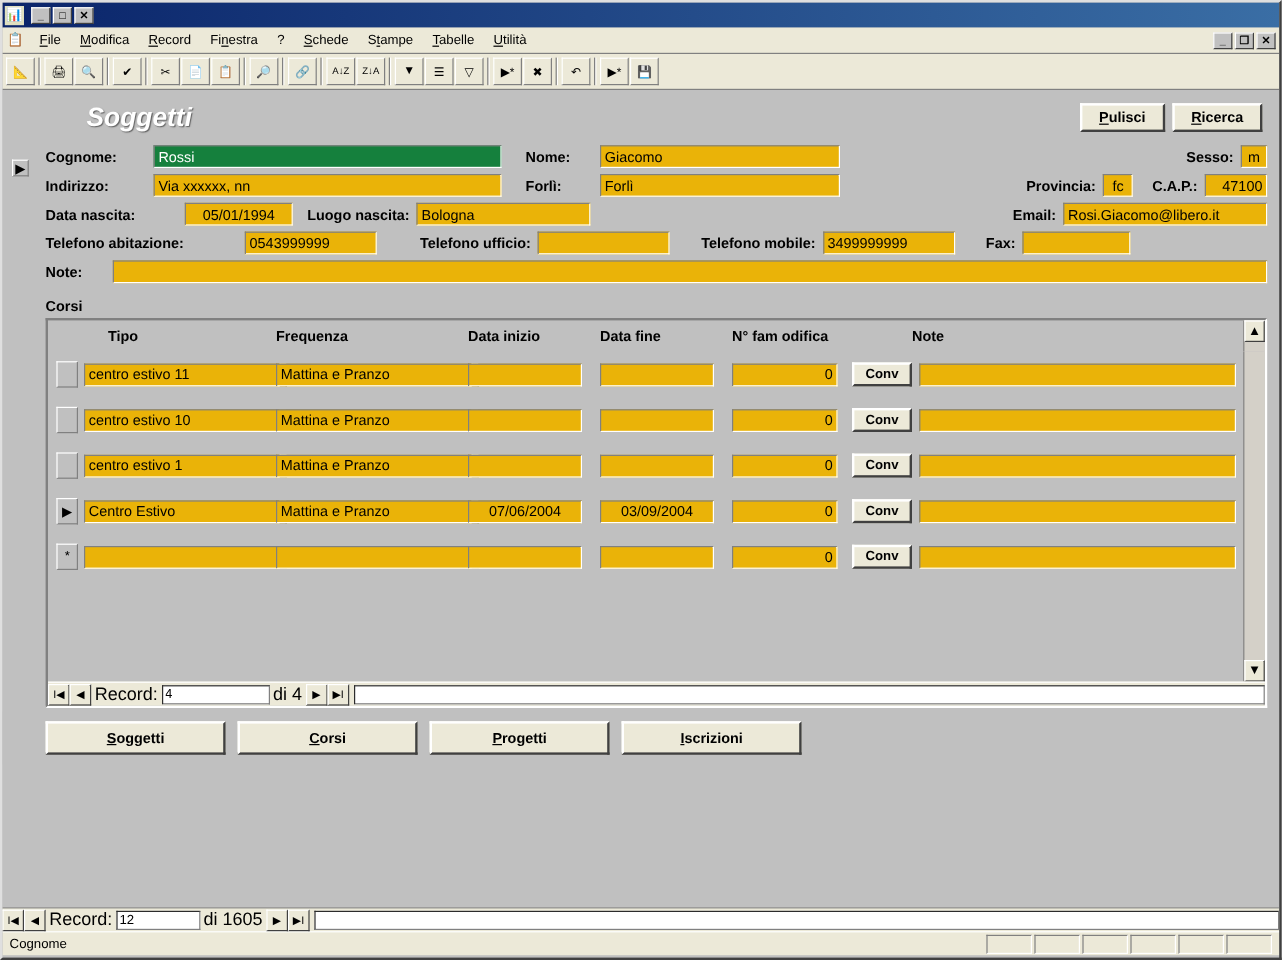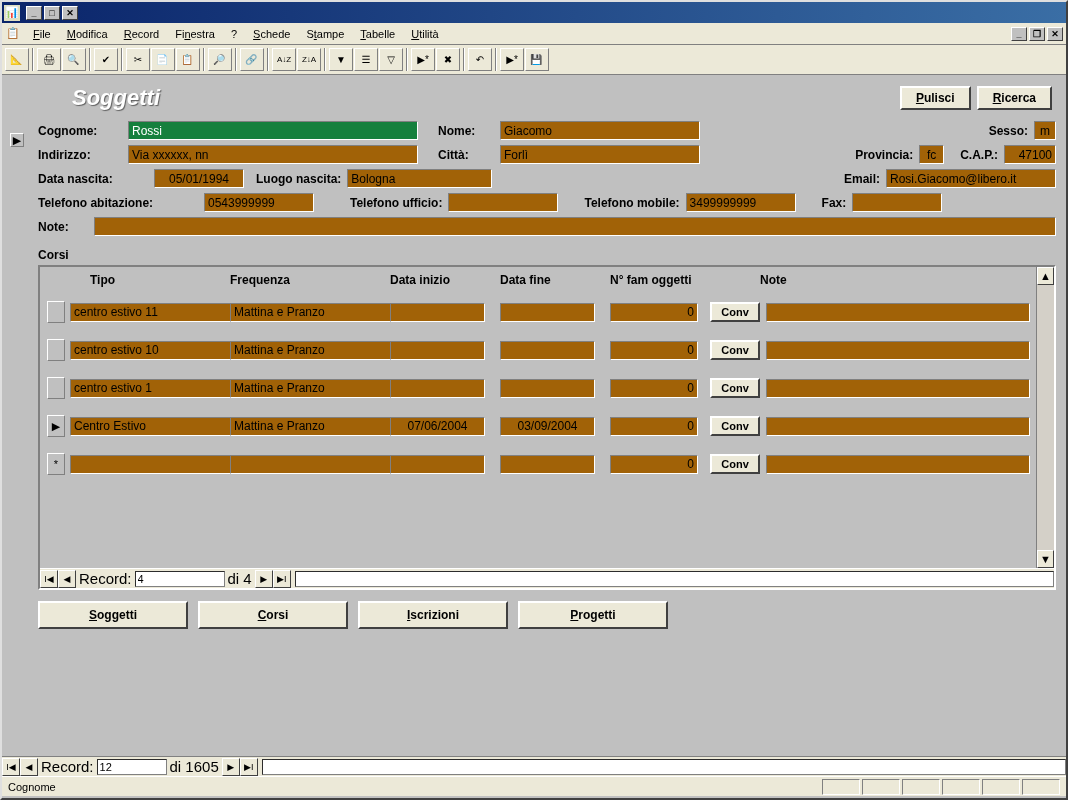--- a/index.html
+++ b/index.html
@@ -156,21 +156,21 @@
   align-items: center;
   gap: 6px;
   margin-bottom: 5px;
   flex-wrap: nowrap;
 }
 .lbl {
   font-weight: bold;
   font-size: 12px;
 }
 .txt {
-  background: #a16207;
+  background: #eab308;
   border: 1px solid;
   border-color: #808080 #fff #fff #808080;
   height: 19px;
   padding: 1px 3px;
   font-size: 12px;
   font-family: inherit;
 }
 .corsi-section {
   margin: 3px 10px 3px 36px;
 }
@@ -405,21 +405,21 @@
       <span class="lbl" style="width:56px;margin-left:14px;">Nome:</span>
       <input class="txt" style="width: 200px;" value="Giacomo">
       <span style="flex:1"></span>
       <span class="lbl">Sesso:</span>
       <input class="txt" style="width: 22px; text-align: center;" value="m">
     </div>
 
     <div class="field-row">
       <span class="lbl" style="width:84px;">Indirizzo:</span>
       <input class="txt" style="width: 290px;" value="Via xxxxxx, nn">
-      <span class="lbl" style="width:56px;margin-left:14px;">Città:</span>
+      <span class="lbl" style="width:56px;margin-left:14px;">Forlì:</span>
       <input class="txt" style="width: 200px;" value="Forlì">
       <span style="flex:1"></span>
       <span class="lbl">Provincia:</span>
       <input class="txt" style="width: 25px; text-align: center;" value="fc">
       <span class="lbl" style="margin-left:10px;">C.A.P.:</span>
       <input class="txt" style="width: 52px; text-align: right;" value="47100">
     </div>
 
     <div class="field-row">
       <span class="lbl" style="width:110px;">Data nascita:</span>
@@ -451,21 +451,21 @@
   <div class="corsi-section">
     <div class="corsi-label">Corsi</div>
     <div class="subform">
       <div style="display:flex;">
         <div class="subform-header" style="flex:1;">
           <span></span>
           <span style="padding-left:20px;">Tipo</span>
           <span>Frequenza</span>
           <span>Data inizio</span>
           <span>Data fine</span>
-          <span>N° fam oggetti</span>
+          <span>N° fam odifica</span>
           <span></span>
           <span>Note</span>
         </div>
         <div class="vscroll" style="height:auto;">
           <div class="sb-btn">▲</div>
         </div>
       </div>
       <div class="subform-body">
         <div class="subform-rows" id="sf-rows">
             <div class="sf-row">
@@ -563,22 +563,22 @@
         <span class="nav-btn">▶</span>
         <span class="nav-btn">▶I</span>
         <div style="flex:1;background:white;height:16px;border:1px inset #808080;margin-left:4px;"></div>
       </div>
     </div>
   </div>
 
   <div class="tab-row">
     <div class="tab-btn"><u>S</u>oggetti</div>
     <div class="tab-btn"><u>C</u>orsi</div>
+    <div class="tab-btn"><u>P</u>rogetti</div>
     <div class="tab-btn"><u>I</u>scrizioni</div>
-    <div class="tab-btn"><u>P</u>rogetti</div>
   </div>
 
 </div>
 
 <div class="navbar" style="border-top:1px solid #808080;">
   <span class="nav-btn">I◀</span>
   <span class="nav-btn">◀</span>
   <span class="nav-label">Record:</span>
   <input class="nav-input" style="width: 70px;" value="12">
   <span class="nav-label">di 1605</span>

